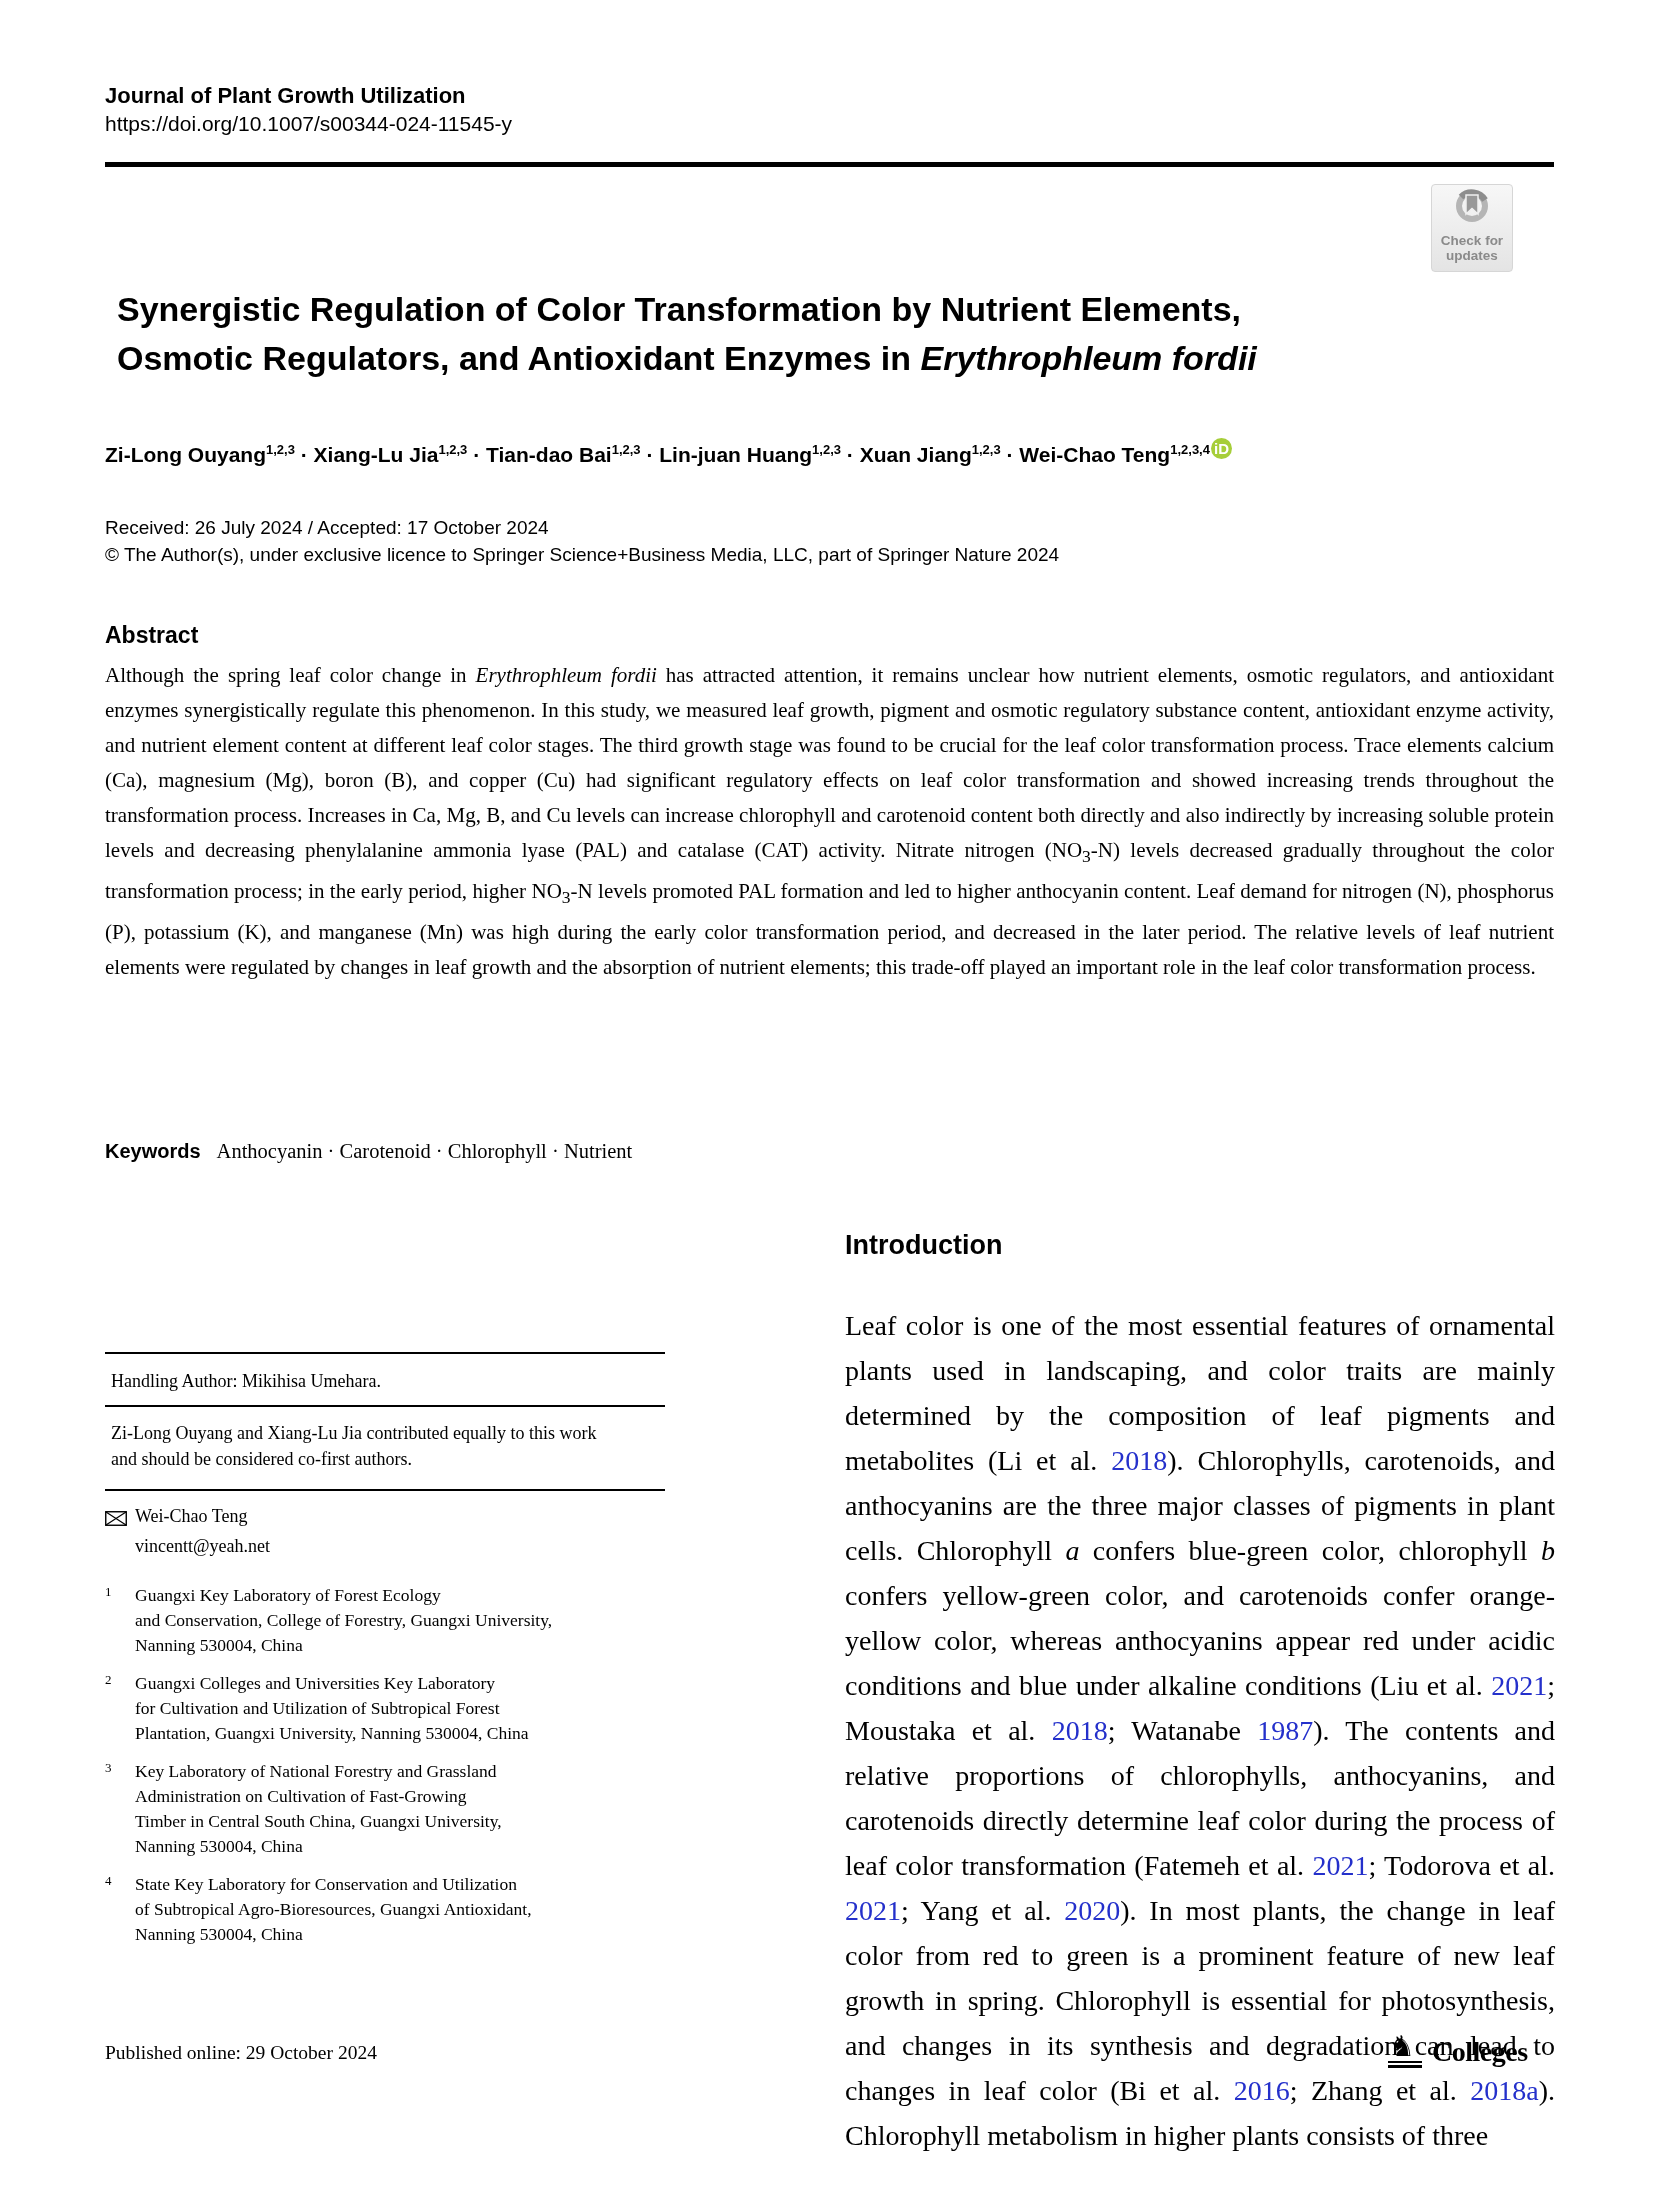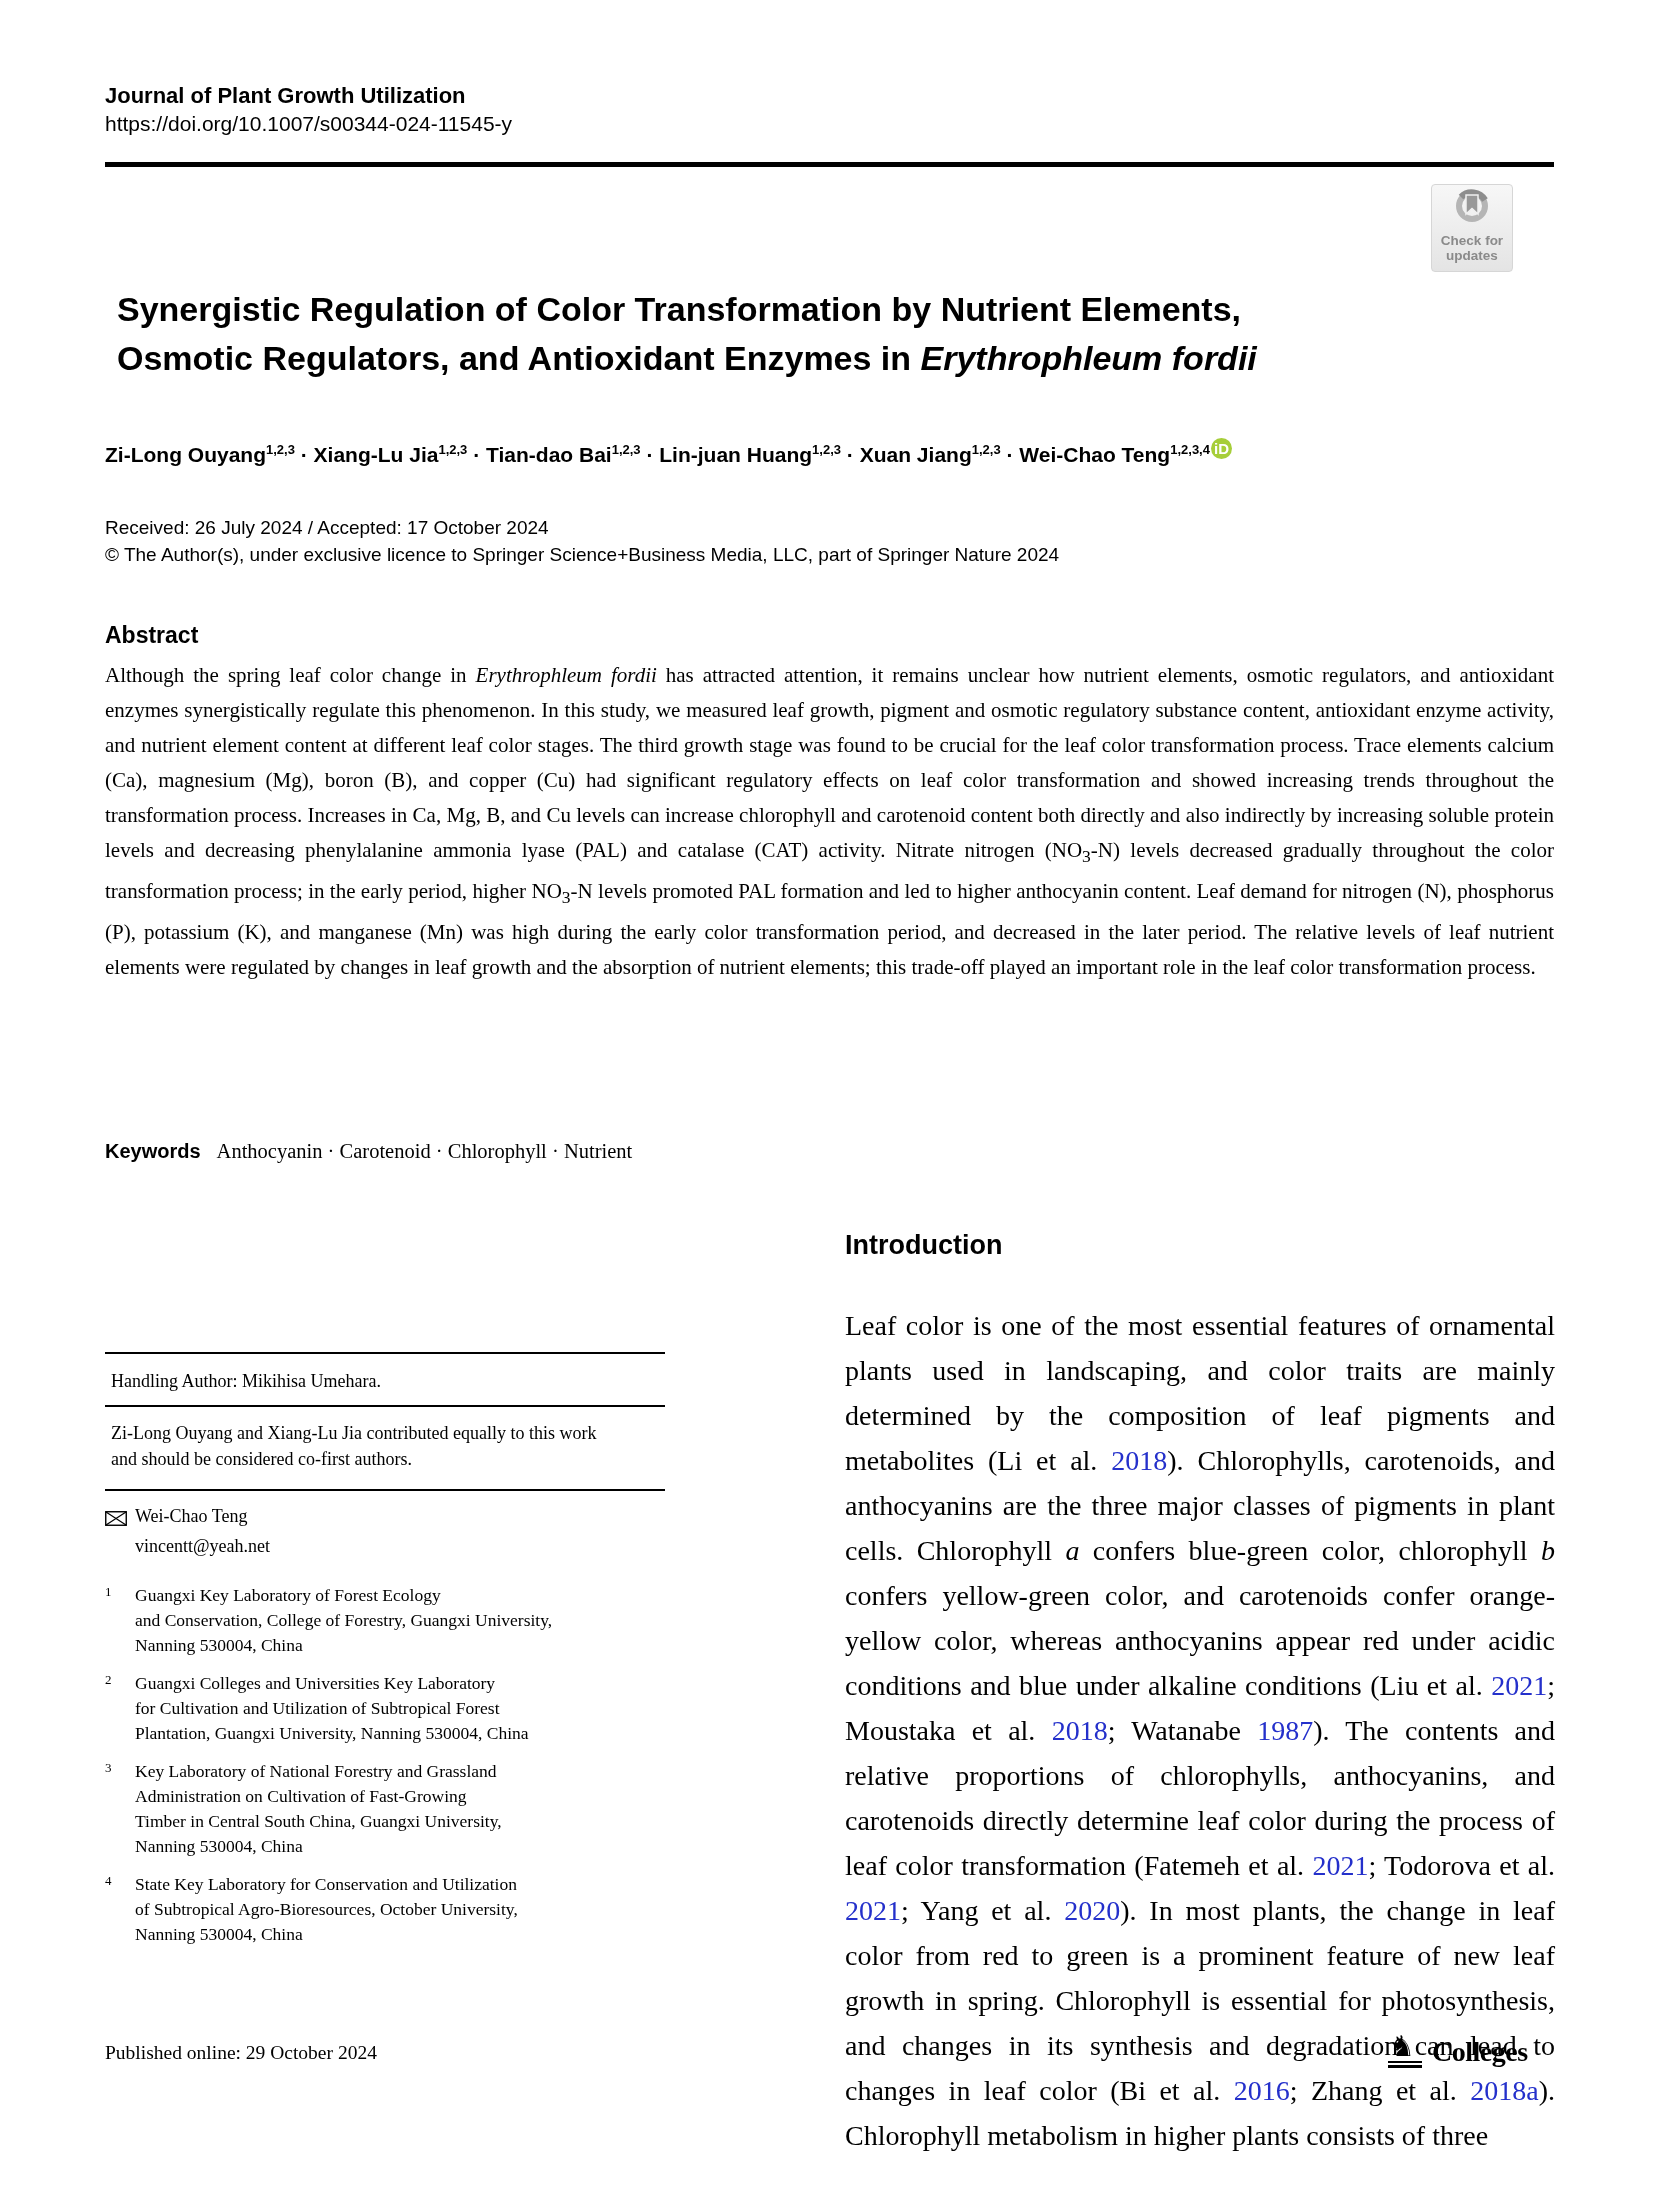--- a/index.html
+++ b/index.html
@@ -151,21 +151,21 @@
     <div class="aff-item">
       <sup class="aff-num">3</sup>
       <div class="aff-text">Key Laboratory of National Forestry and Grassland
 Administration on Cultivation of Fast-Growing
 Timber in Central South China, Guangxi University,
 Nanning 530004, China</div>
     </div>
     <div class="aff-item">
       <sup class="aff-num">4</sup>
       <div class="aff-text">State Key Laboratory for Conservation and Utilization
-of Subtropical Agro-Bioresources, October University,
+of Subtropical Agro-Bioresources, Guangxi Antioxidant,
 Nanning 530004, China</div>
     </div>
   </div>
 
   <div class="published">Published online: 29 October 2024</div>
 
   <div class="right-col">
     <h2 class="intro-heading">Introduction</h2>
     <p class="intro-para"><span>Leaf color is one of the most essential features of ornamental plants used in landscaping, and color traits are mainly determined by the composition of leaf pigments and metabolites (Li et al. </span><span class="rt-link">2018</span><span>). Chlorophylls, carotenoids, and anthocyanins are the three major classes of pigments in plant cells. Chlorophyll </span><span class="rt-i">a</span><span> confers blue-green color, chlorophyll </span><span class="rt-i">b</span><span> confers yellow-green color, and carotenoids confer orange-yellow color, whereas anthocyanins appear red under acidic conditions and blue under alkaline conditions (Liu et al. </span><span class="rt-link">2021</span><span>; Moustaka et al. </span><span class="rt-link">2018</span><span>; Watanabe </span><span class="rt-link">1987</span><span>). The contents and relative proportions of chlorophylls, anthocyanins, and carotenoids directly determine leaf color during the process of leaf color transformation (Fatemeh et al. </span><span class="rt-link">2021</span><span>; Todorova et al. </span><span class="rt-link">2021</span><span>; Yang et al. </span><span class="rt-link">2020</span><span>). In most plants, the change in leaf color from red to green is a prominent feature of new leaf growth in spring. Chlorophyll is essential for photosynthesis, and changes in its synthesis and degradation can lead to changes in leaf color (Bi et al. </span><span class="rt-link">2016</span><span>; Zhang et al. </span><span class="rt-link">2018a</span><span>). Chlorophyll metabolism in higher plants consists of three</span></p>
   </div>

